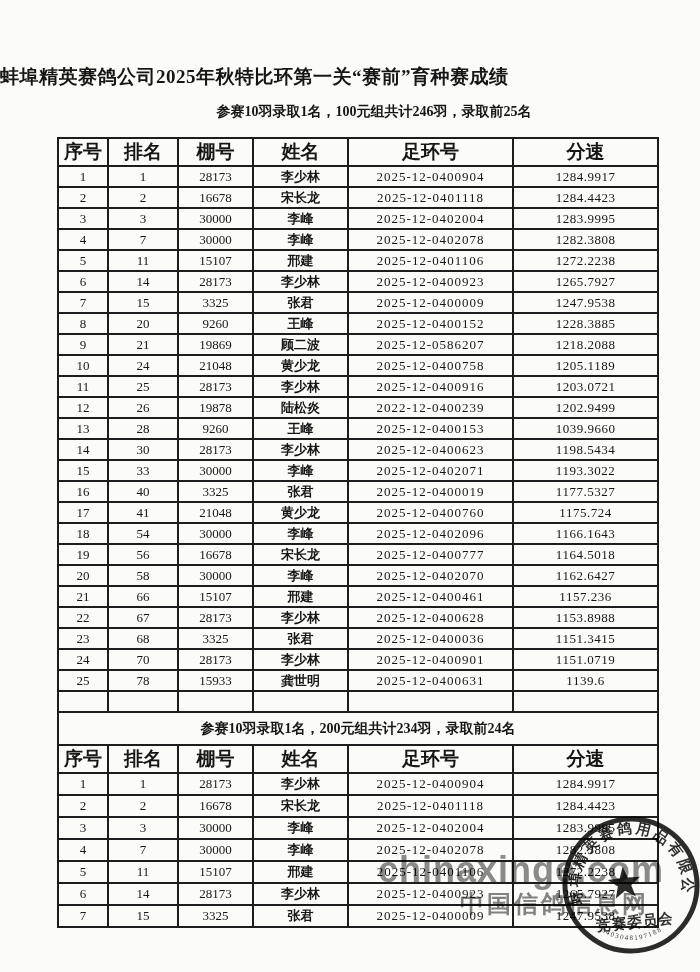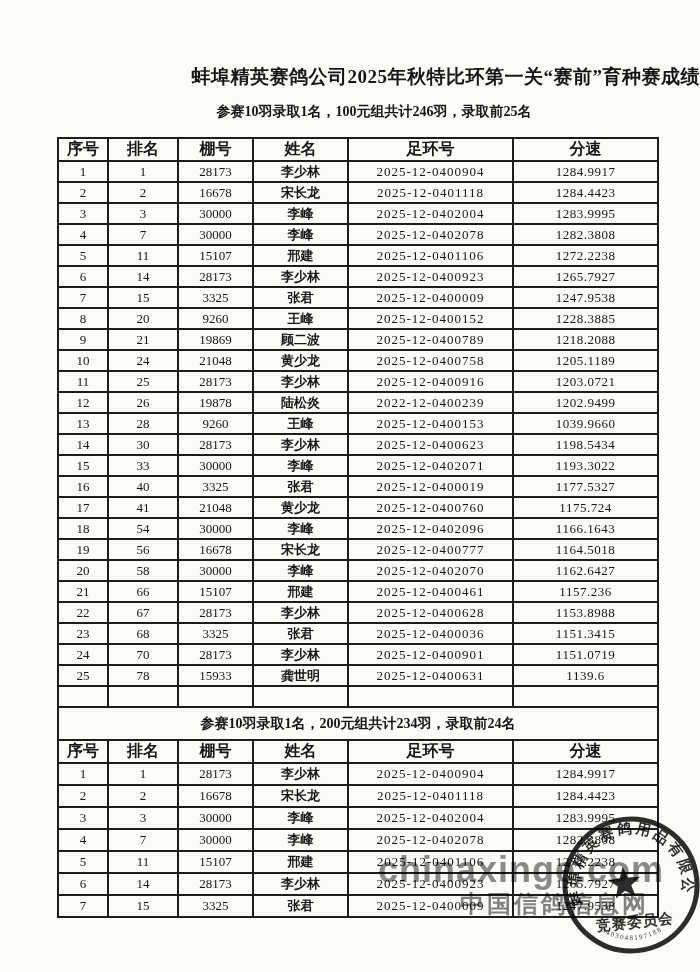--- a/index.html
+++ b/index.html
@@ -2,36 +2,36 @@
 <html><head>
 <meta charset="utf-8">
 <style>
   html,body { margin:0; padding:0; background:#e8e8e8; }
   .page {
     position:relative; width:700px; height:972px; margin:0 auto;
     background:#fbfbf8; overflow:hidden;
     font-family:"Liberation Serif","DejaVu Serif",serif; color:#161616;
   }
   .doc-title {
-    position:absolute; top:64px; left:0; right:0; text-align:right;
+    position:absolute; top:64px; left:0; right:0; text-align:left;
     font-size:19px; font-weight:bold; letter-spacing:0.5px;
   }
   .doc-subtitle {
     position:absolute; top:103px; left:0; right:0; text-align:center;
     font-size:14px; font-weight:bold;padding-left:48px;
   }
   table.results {
     position:absolute; left:57px; top:137px; width:600px;
     border-collapse:collapse; table-layout:fixed;
   }
   table.results td, table.results th {
     border:2px solid #1d1d1d; text-align:center; vertical-align:middle;
     padding:0; overflow:hidden; white-space:nowrap;
   }
-  table.results th { font-size:16px; font-weight:bold; height:20px; }
+  table.results th { font-size:19px; font-weight:bold; height:20px; }
   tr.sec1-row td { height:19px; font-size:13px; }
   tr.sec2-row td { height:20px; font-size:13px; }
   tr.empty-row td { height:19px; }
   tr.subtitle-row td { height:31px; font-size:14px; font-weight:bold;margin-left:8px; }
   td.col-name { font-weight:bold; font-size:13px;margin-top:15px; }
   td.col-ring { letter-spacing:1px; }
   td.col-speed { letter-spacing:0.5px; }
   .watermark-domain {
     position:absolute; left:378px; top:849px;
     font-family:"Liberation Sans","DejaVu Sans",sans-serif;
@@ -139,21 +139,21 @@
           <td class="col-loft">9260</td>
           <td class="col-name">王峰</td>
           <td class="col-ring">2025-12-0400152</td>
           <td class="col-speed">1228.3885</td>
         </tr>
         <tr class="sec1-row">
           <td class="col-seq">9</td>
           <td class="col-rank">21</td>
           <td class="col-loft">19869</td>
           <td class="col-name">顾二波</td>
-          <td class="col-ring">2025-12-0400789</td>
+          <td class="col-ring">2025-12-0586207</td>
           <td class="col-speed">1218.2088</td>
         </tr>
         <tr class="sec1-row">
           <td class="col-seq">10</td>
           <td class="col-rank">24</td>
           <td class="col-loft">21048</td>
           <td class="col-name">黄少龙</td>
           <td class="col-ring">2025-12-0400758</td>
           <td class="col-speed">1205.1189</td>
         </tr>

